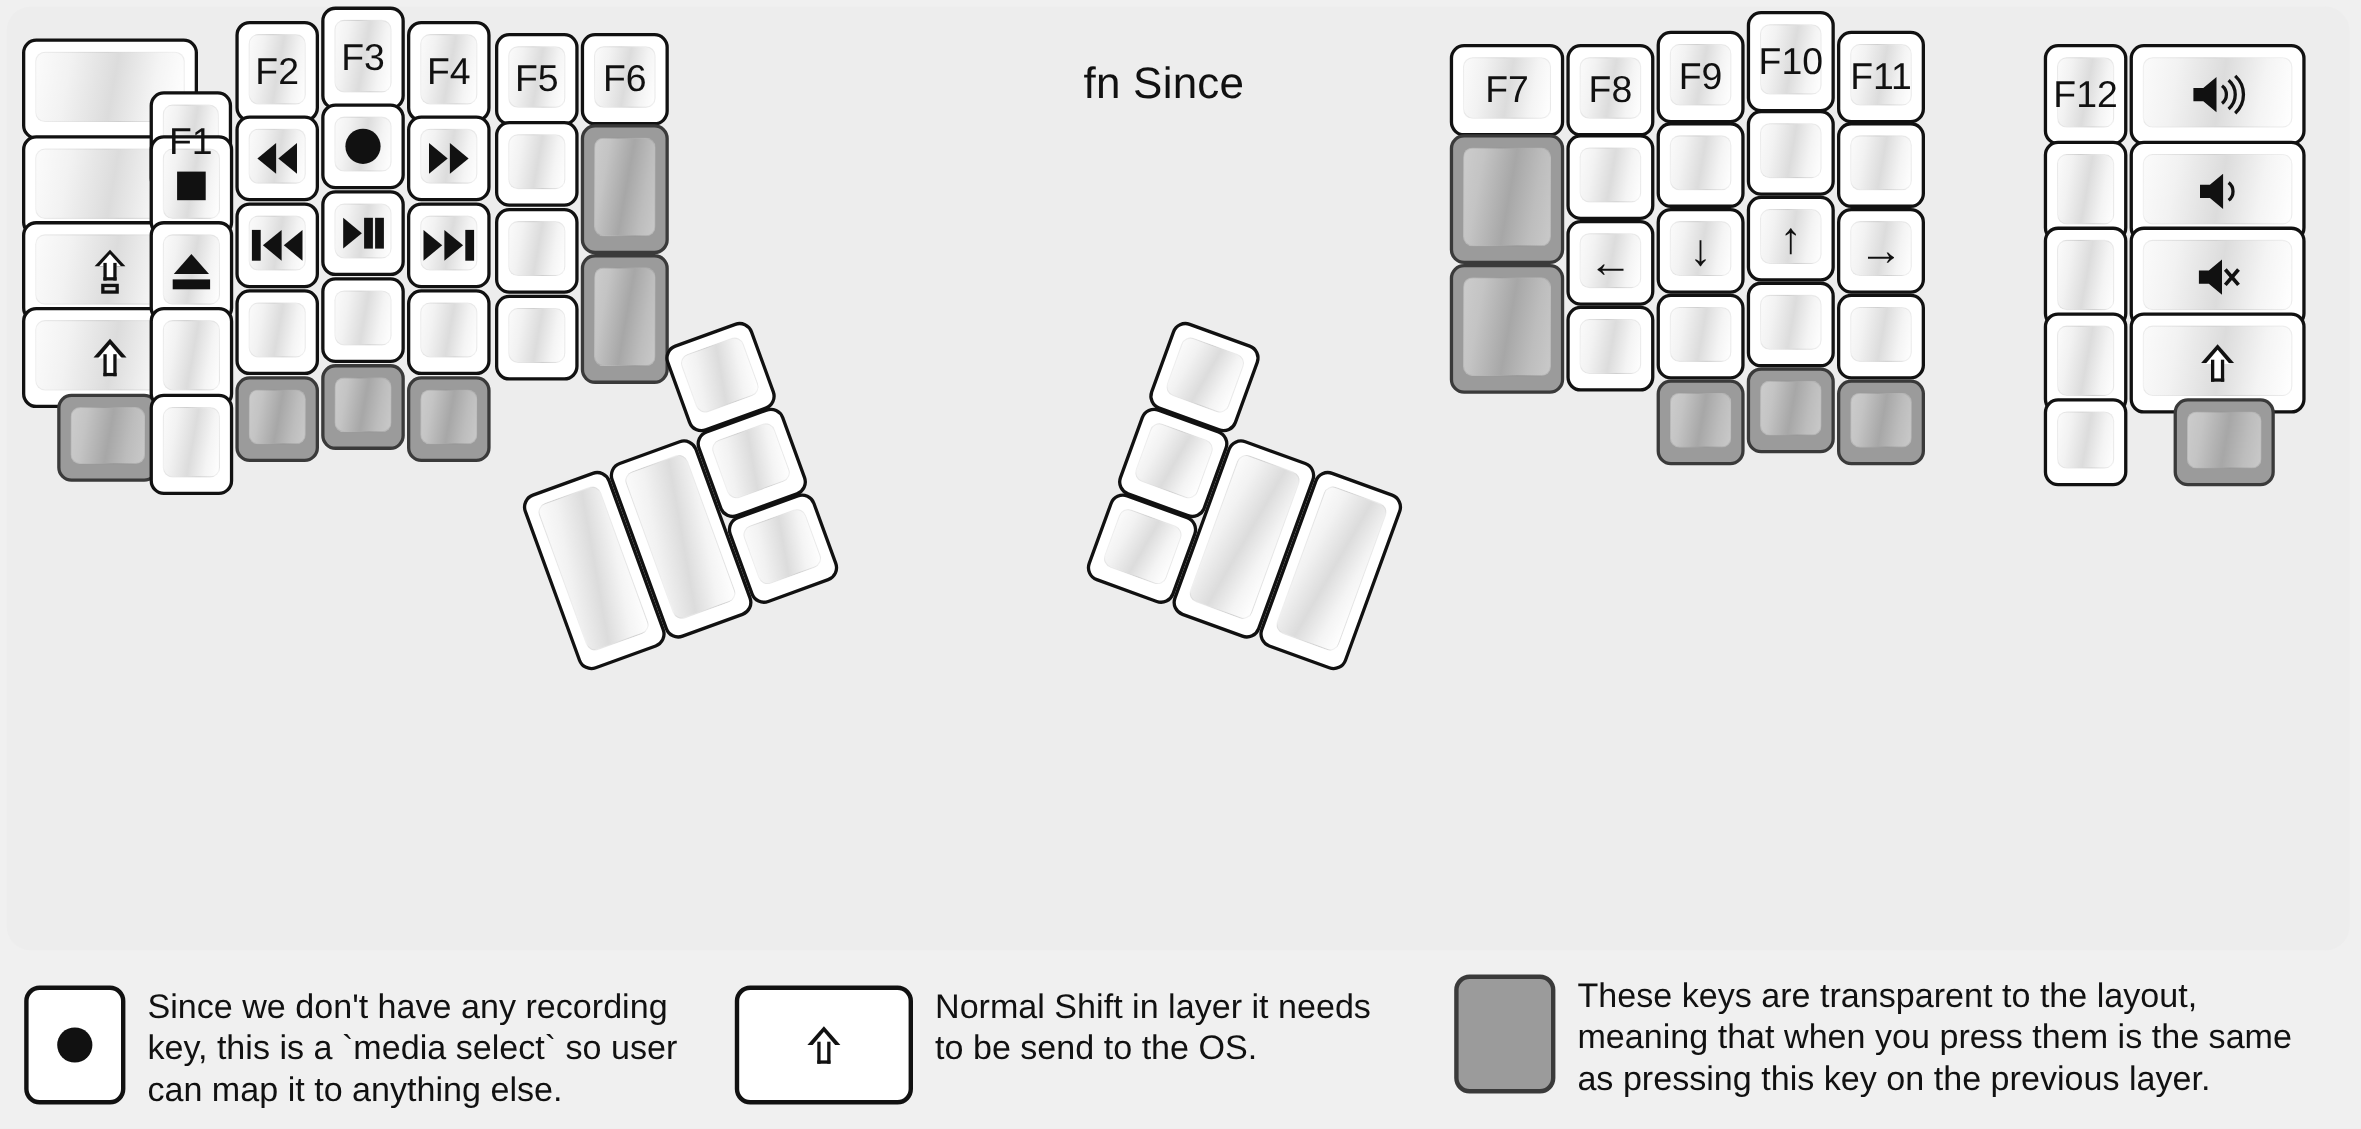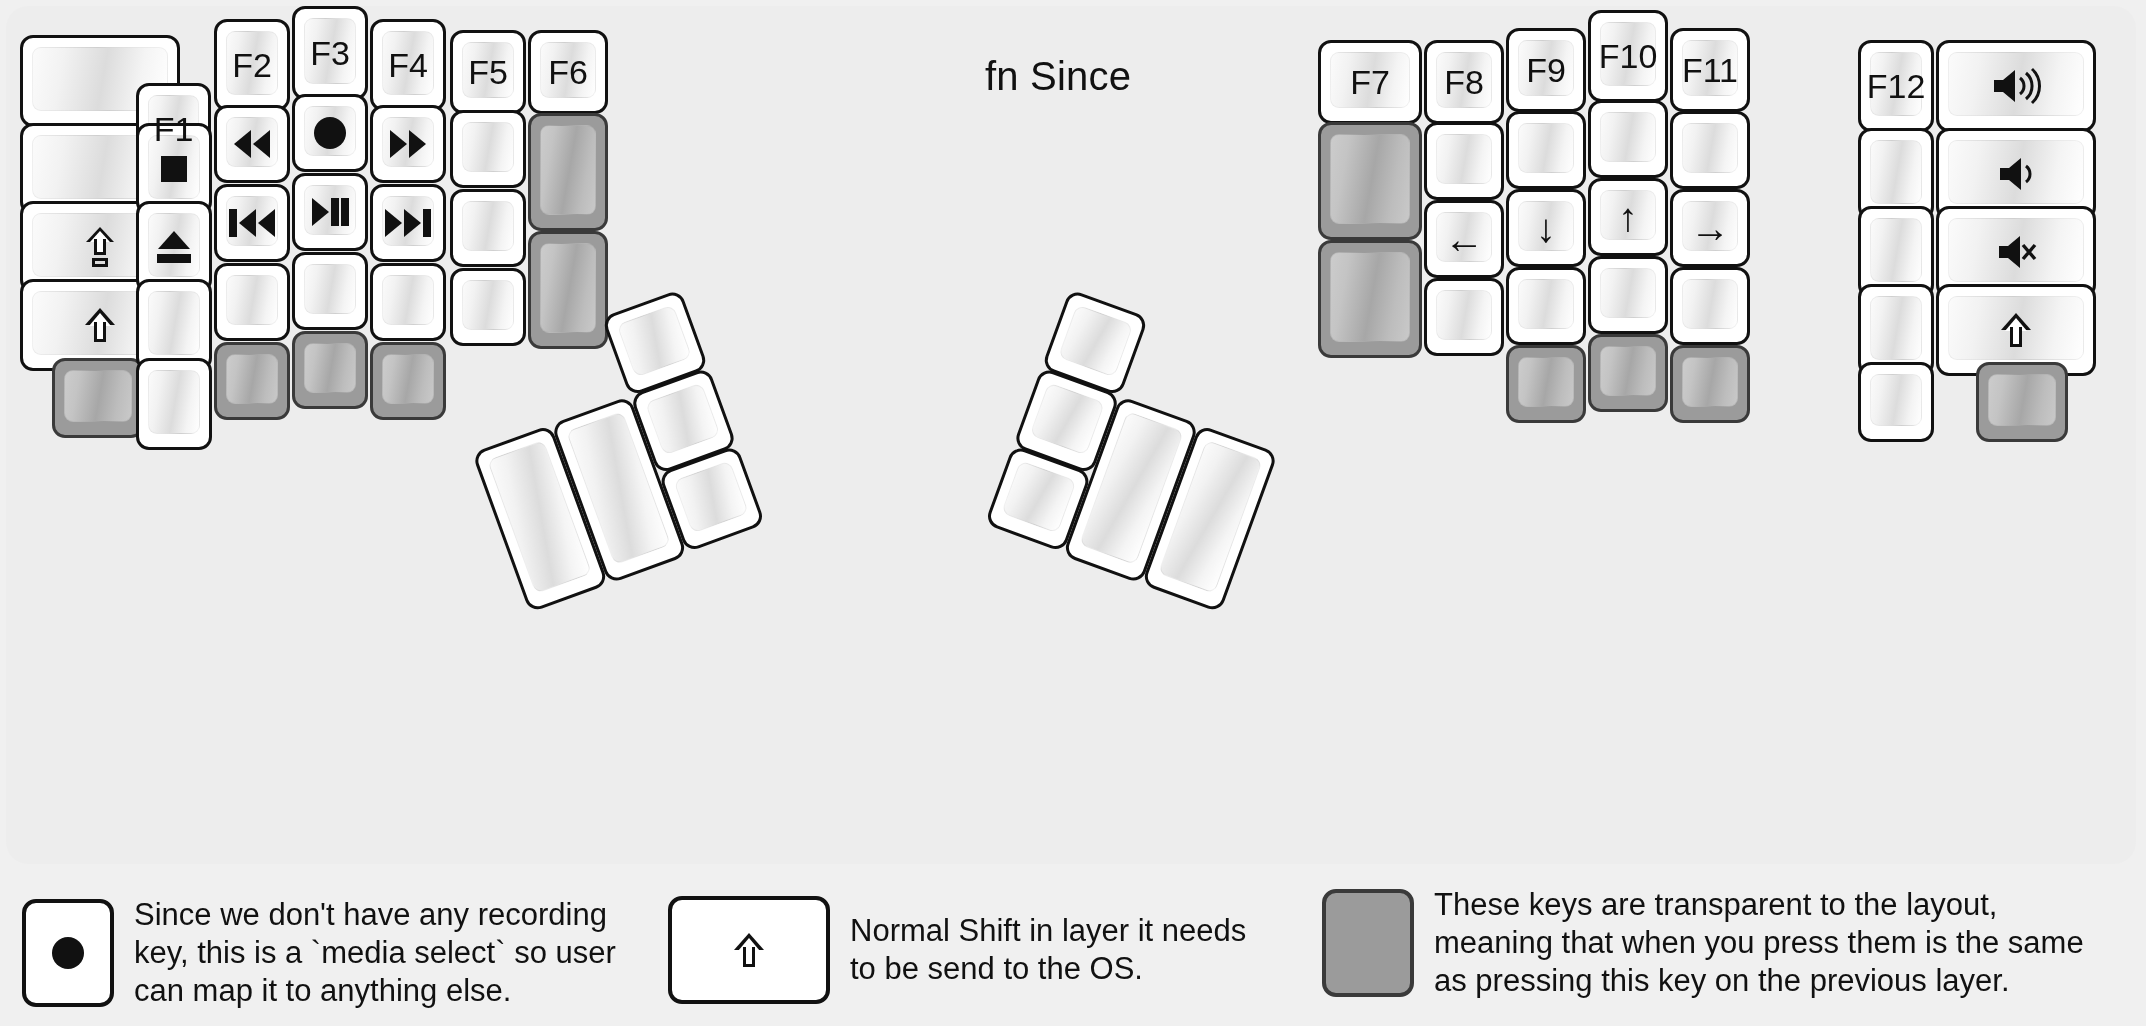--- a/index.html
+++ b/index.html
@@ -95,21 +95,21 @@
   .shift-arrow .headin{position:absolute;left:4px;top:5px;width:0;height:0;border-left:11px solid transparent;border-right:11px solid transparent;border-bottom:13px solid #fff;}
 
   .caps-wrap{display:flex;flex-direction:column;align-items:center;gap:3px;}
   .caps-box{width:16px;height:9px;border:3px solid #111;box-sizing:border-box;}
 
   
   .thumb-cluster{position:absolute;transform-origin:0 0;}
 
   
   .legend{position:absolute;left:0;top:878px;width:2146px;height:148px;}
-  .legend-item{position:absolute;display:flex;align-items:center;}
+  .legend-item{position:absolute;display:flex;}
   .legend-key{
     position:relative;
     box-sizing:border-box;
     width:92px;height:108px;
     background:#fff;border:4px solid #111;border-radius:14px;
     flex:0 0 auto;
     display:flex;align-items:center;justify-content:center;
   }
   .legend-key .face{left:10px;right:10px;top:10px;bottom:14px;}
   .legend-key.trans{background:#9b9b9b;border-color:#3a3a3a;}

